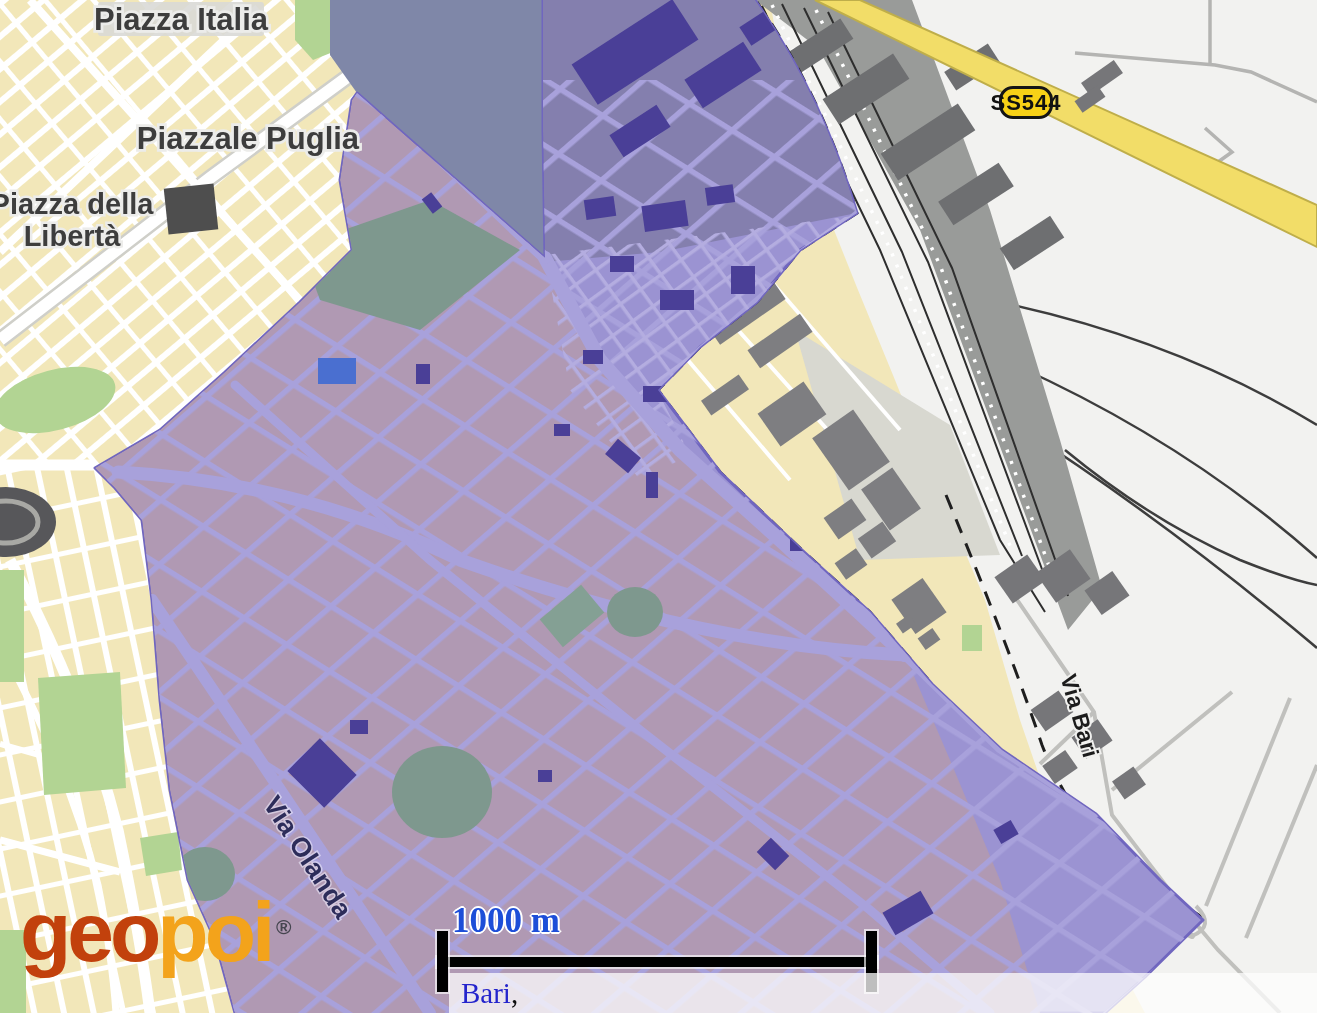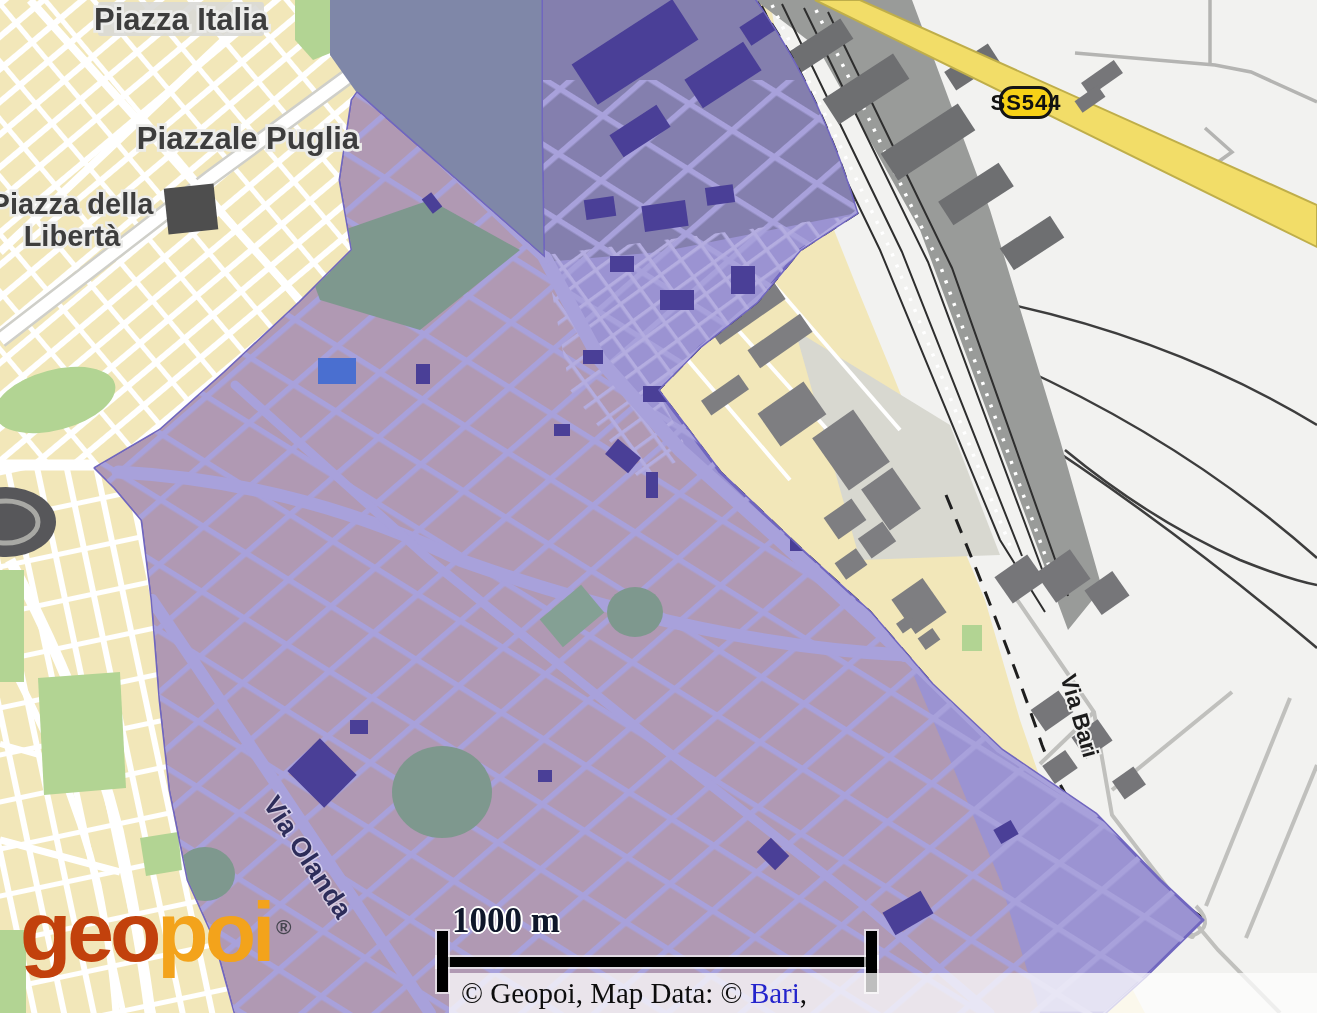--- a/index.html
+++ b/index.html
@@ -6,21 +6,21 @@
   .stage{position:relative;width:1317px;height:1013px;overflow:hidden;
          font-family:"Liberation Sans",sans-serif;background:#f2e7b9;}
   .stage svg{position:absolute;left:0;top:0;}
   .abs{position:absolute;}
   
   .shield{left:999px;top:86px;width:54px;height:33px;background:#f7d117;
           border:3px solid #151515;border-radius:14px;box-sizing:border-box;
           display:flex;align-items:center;justify-content:center;
           font:bold 22px "Liberation Sans",sans-serif;color:#111;letter-spacing:1px;}
   
-  .scale-label{left:452px;top:901px;font:bold 35px "Liberation Serif",serif;color:#0f172a;
+  .scale-label{left:452px;top:901px;font:bold 35px "Liberation Serif",serif;color:#1d4ed8;
      text-shadow:-2px 0 0 #fff,2px 0 0 #fff,0 -2px 0 #fff,0 2px 0 #fff,
                  -1px -1px 0 #fff,1px 1px 0 #fff,-1px 1px 0 #fff,1px -1px 0 #fff;}
   .scale-bar{left:437px;top:957px;width:440px;height:10px;background:#000;
              box-shadow:0 0 0 2px rgba(255,255,255,.65);}
   .scale-cap{top:931px;width:11px;height:61px;background:#000;
              box-shadow:0 0 0 2px rgba(255,255,255,.65);}
   .cap-l{left:437px;} .cap-r{left:866px;}
   
   .attribution{left:449px;top:973px;right:0;height:40px;
      background:rgba(253,253,253,.75);display:flex;align-items:center;
@@ -280,21 +280,21 @@
 </svg>
 
 <div class="abs shield">SS544</div>
 
 <div class="abs scale-label">1000 m</div>
 <div class="abs scale-bar"></div>
 <div class="abs scale-cap cap-l"></div>
 <div class="abs scale-cap cap-r"></div>
 
 <div class="abs attribution">
-  <span>© Geopoi, Map Data: © </span><span class="lnk">Bari</span><span>, </span>
+  <span class="lnk">Bari</span><span>, </span>
 </div>
 
 <div class="abs logo">
   <span class="geo">geo</span><span class="poi">poi</span>
   <span class="reg">®</span>
 </div>
 
 </div>
 
 </body></html>

